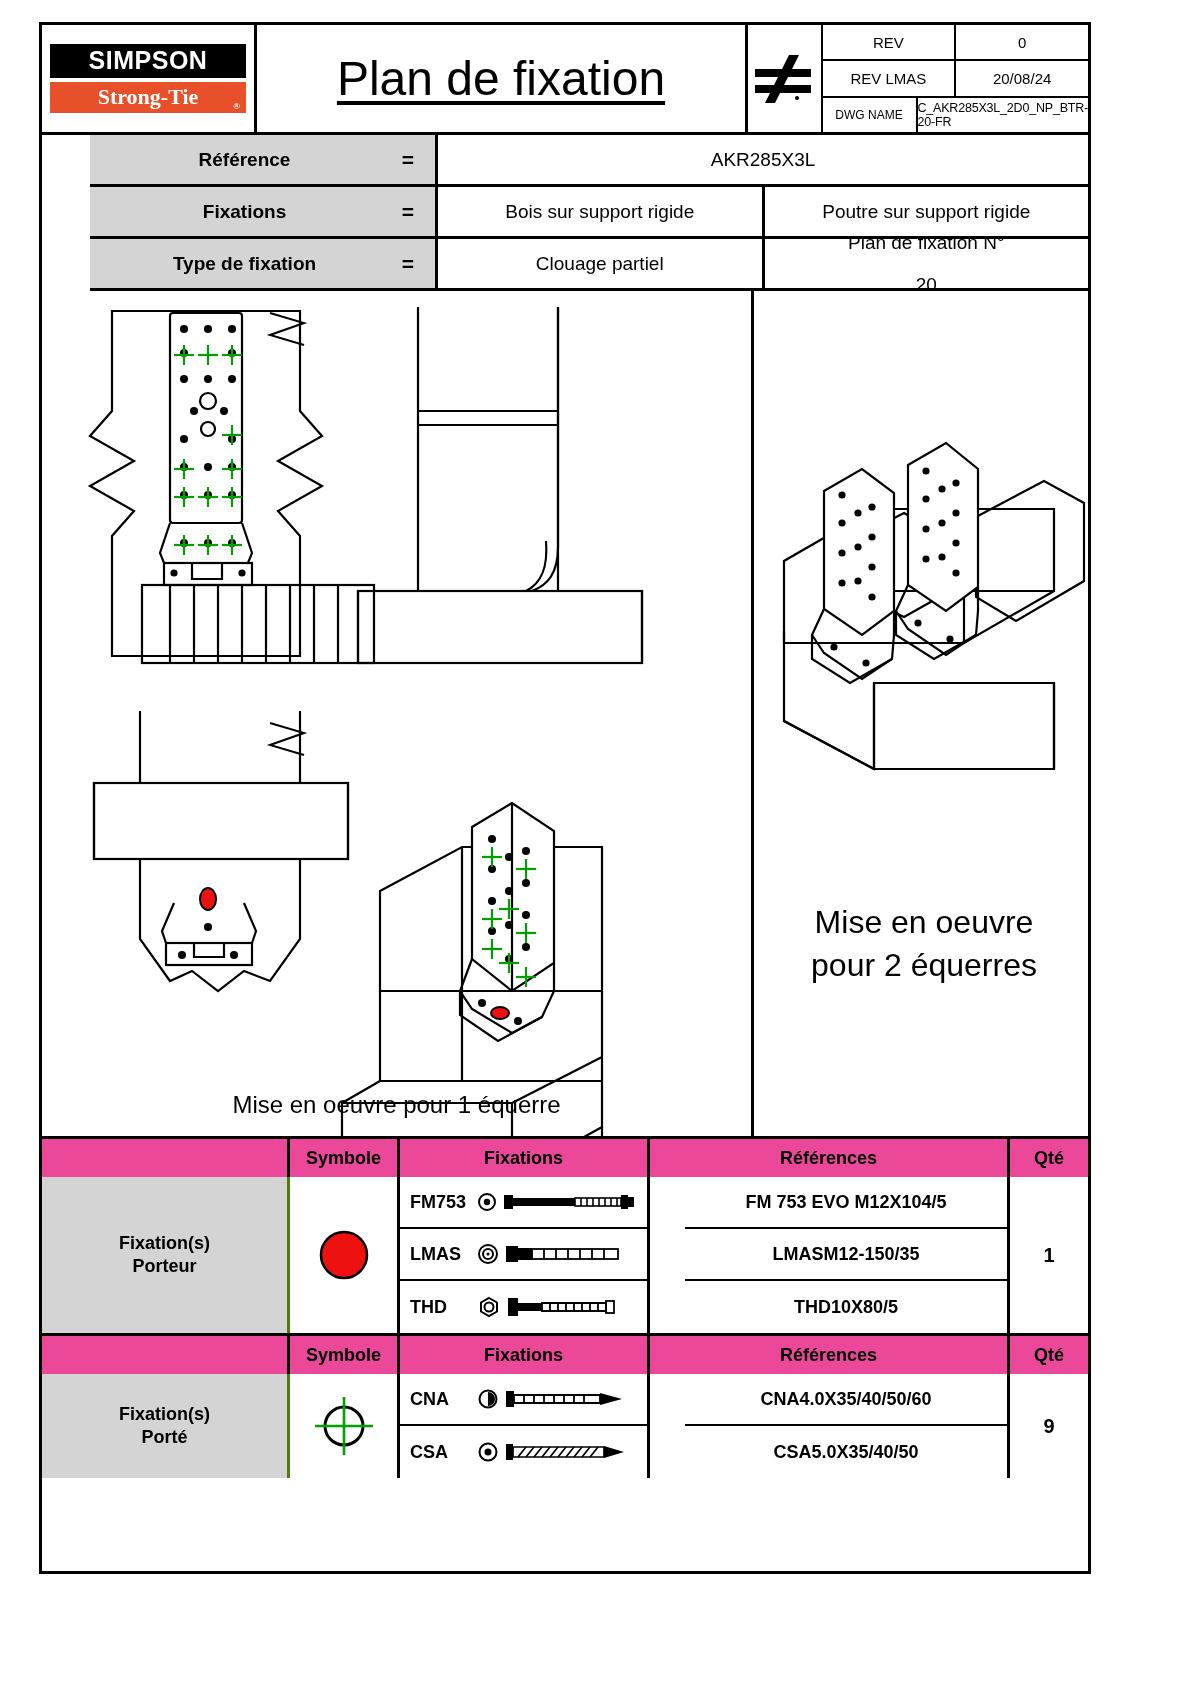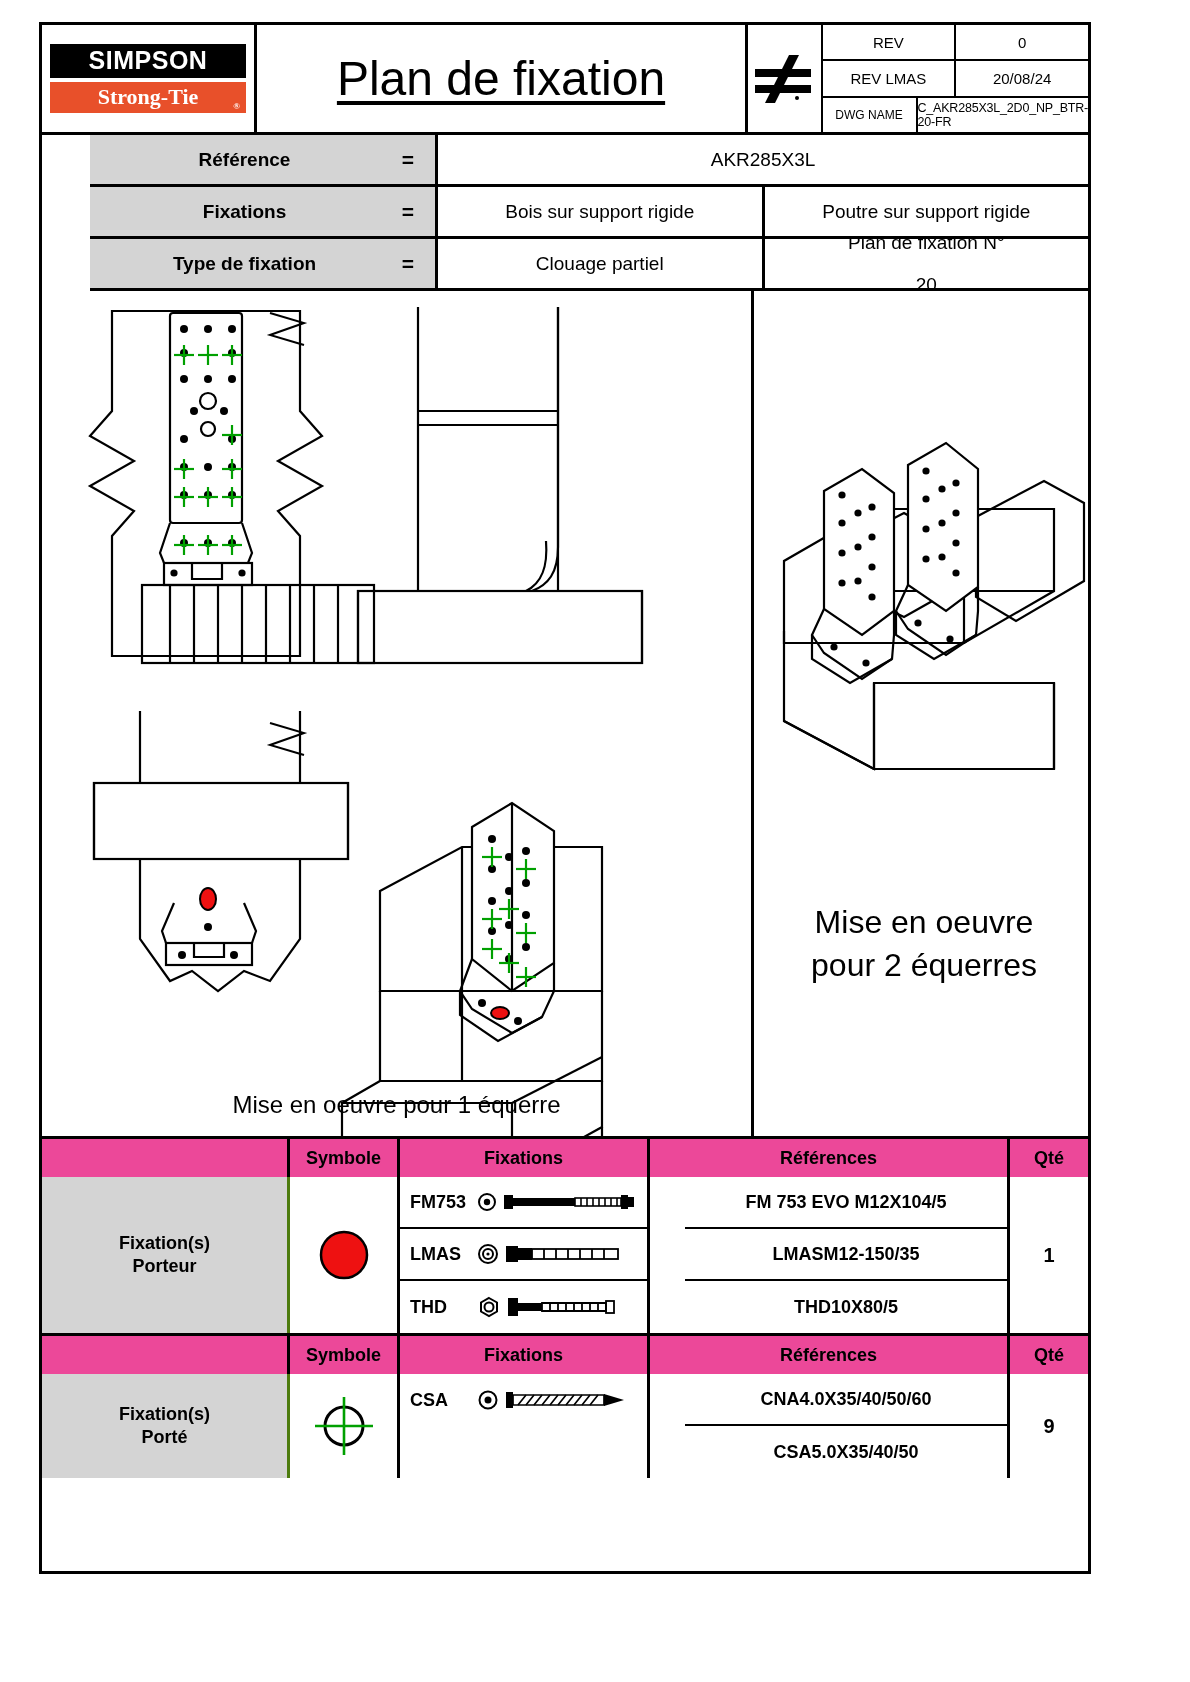--- a/index.html
+++ b/index.html
@@ -555,20 +555,41 @@
       </div>
       <div class="c-sym">
         <svg width="70" height="70" viewBox="0 0 70 70">
           <circle cx="35" cy="35" r="19" fill="none" stroke="#000" stroke-width="3"></circle>
           <line x1="35" y1="6" x2="35" y2="64" stroke="#00a000" stroke-width="2.6"></line>
           <line x1="6" y1="35" x2="64" y2="35" stroke="#00a000" stroke-width="2.6"></line>
         </svg>
       </div>
       <div class="c-fix">
         <div class="fixrow">
+          <span class="code">CNA</span>
+          <svg width="20" height="20" viewBox="0 0 20 20">
+            <circle cx="10" cy="10" r="8.5" fill="none" stroke="#000" stroke-width="2"></circle>
+            <path d="M10,3 A7,7 0 0,1 10,17 Z" fill="#000"></path>
+          </svg>
+          <svg width="130" height="20" viewBox="0 0 130 20">
+            <rect x="2" y="2" width="8" height="16" fill="#000"></rect>
+            <g stroke="#000" stroke-width="1.8" fill="none">
+              <path d="M10,6 L96,6 L96,14 L10,14 Z"></path>
+              <line x1="20" y1="6" x2="20" y2="14"></line>
+                <line x1="30" y1="6" x2="30" y2="14"></line>
+              <line x1="40" y1="6" x2="40" y2="14"></line>
+                <line x1="50" y1="6" x2="50" y2="14"></line>
+              <line x1="60" y1="6" x2="60" y2="14"></line>
+                <line x1="70" y1="6" x2="70" y2="14"></line>
+              <line x1="80" y1="6" x2="80" y2="14"></line>
+            </g>
+            <polygon points="96,4 118,10 96,16" fill="#000"></polygon>
+          </svg>
+        </div>
+        <div class="fixrow">
           <span class="code">CSA</span>
           <svg width="20" height="20" viewBox="0 0 20 20">
             <circle cx="10" cy="10" r="8.5" fill="none" stroke="#000" stroke-width="2"></circle>
             <circle cx="10" cy="10" r="3.5" fill="#000"></circle>
           </svg>
           <svg width="130" height="20" viewBox="0 0 130 20">
             <rect x="2" y="2" width="7" height="16" fill="#000"></rect>
             <g stroke="#000" stroke-width="1.7" fill="none">
               <path d="M9,5 L100,5 L100,15 L9,15 Z"></path>
               <path d="M14,15 L22,5 M22,15 L30,5 M30,15 L38,5 M38,15 L46,5 M46,15 L54,5 M54,15 L62,5 M62,15 L70,5 M70,15 L78,5 M78,15 L86,5 M86,15 L94,5"></path>

